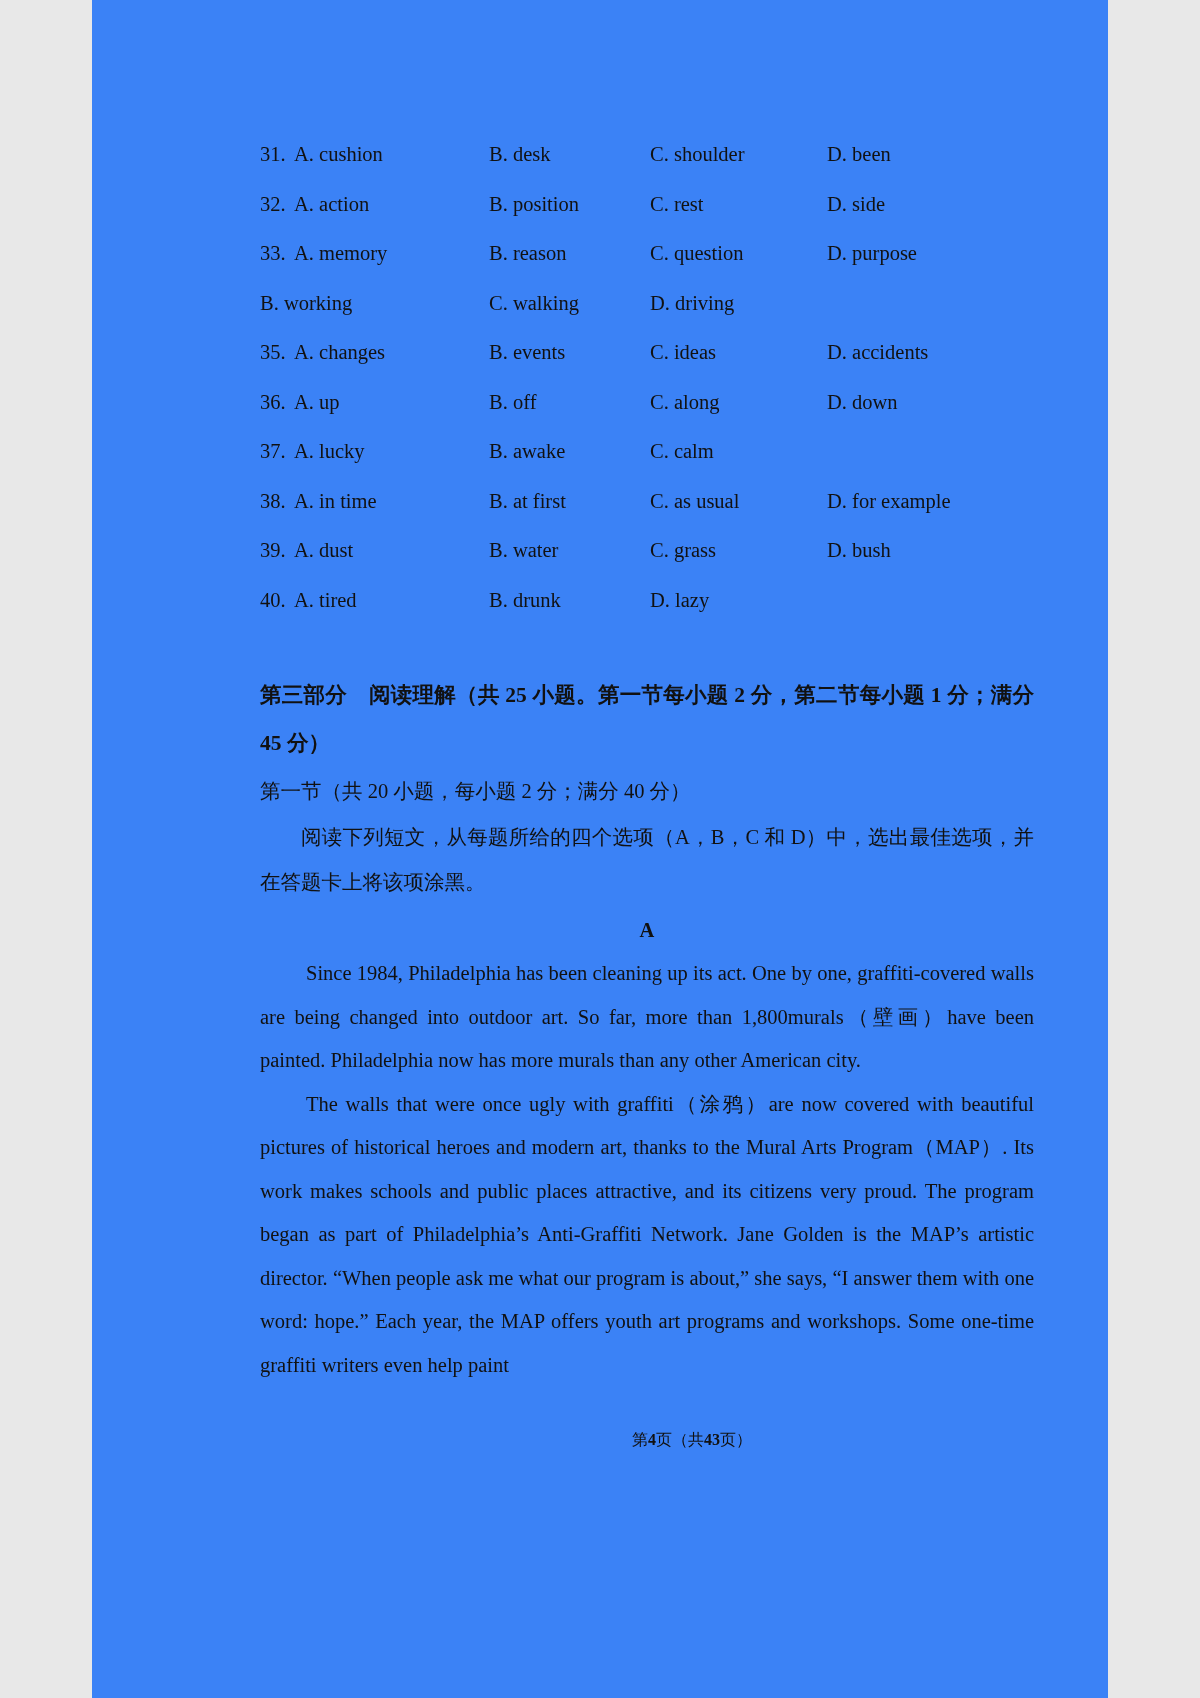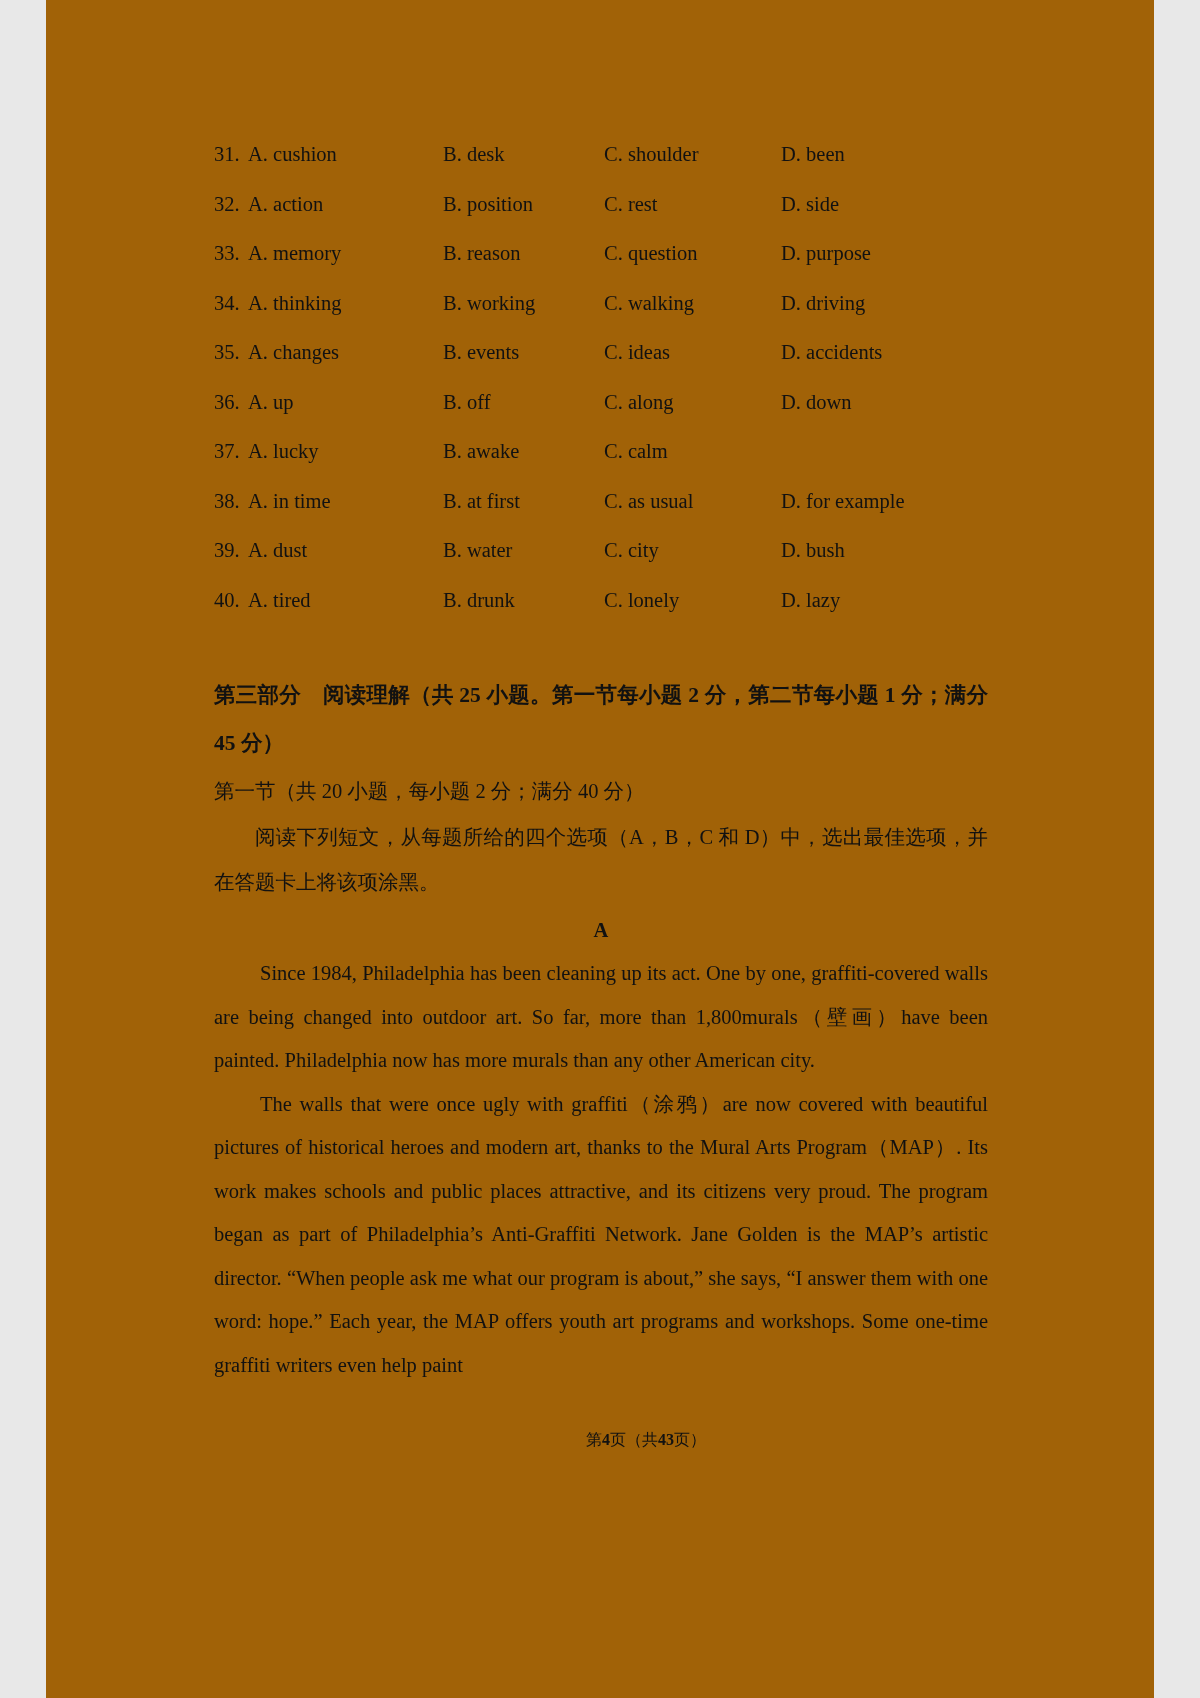--- a/index.html
+++ b/index.html
@@ -1,21 +1,21 @@
 <!DOCTYPE html>
 <html><head>
 <meta charset="utf-8">
 <style>
   html, body { margin: 0; padding: 0; background: #e8e8e8; }
   .page {
     position: relative;
-    width: 1108px;
+    width: 1016px;
     height: 1698px;
     margin: 0 auto;
-    background: #a16207;
+    background: #3b82f6;
     font-family: "Liberation Serif", "DejaVu Serif", serif;
     color: #111111;
     box-sizing: border-box;
     overflow: hidden;
   }
   .content {
     position: absolute;
     left: 168px;
     top: 130px;
     width: 774px;
@@ -98,21 +98,20 @@
         <span>C. rest</span>
         <span>D. side</span>
       </div>
       <div class="q-row">
         <span><span class="q-num">33.</span><span>A. memory</span></span>
         <span>B. reason</span>
         <span>C. question</span>
         <span>D. purpose</span>
       </div>
       <div class="q-row">
-        <span><span class="q-num">34.</span><span>A. thinking</span></span>
         <span>B. working</span>
         <span>C. walking</span>
         <span>D. driving</span>
       </div>
       <div class="q-row">
         <span><span class="q-num">35.</span><span>A. changes</span></span>
         <span>B. events</span>
         <span>C. ideas</span>
         <span>D. accidents</span>
       </div>
@@ -129,27 +128,26 @@
       </div>
       <div class="q-row">
         <span><span class="q-num">38.</span><span>A. in time</span></span>
         <span>B. at first</span>
         <span>C. as usual</span>
         <span>D. for example</span>
       </div>
       <div class="q-row">
         <span><span class="q-num">39.</span><span>A. dust</span></span>
         <span>B. water</span>
-        <span>C. city</span>
+        <span>C. grass</span>
         <span>D. bush</span>
       </div>
       <div class="q-row">
         <span><span class="q-num">40.</span><span>A. tired</span></span>
         <span>B. drunk</span>
-        <span>C. lonely</span>
         <span>D. lazy</span>
       </div>
     </div>
 
     <div class="part-header">第三部分　阅读理解（共 25 小题。第一节每小题 2 分，第二节每小题 1 分；满分 45 分）</div>
     <div class="subsection">第一节（共 20 小题，每小题 2 分；满分 40 分）</div>
     <div class="instructions">阅读下列短文，从每题所给的四个选项（A，B，C 和 D）中，选出最佳选项，并在答题卡上将该项涂黑。</div>
 
     <div class="passage-label">A</div>
 

